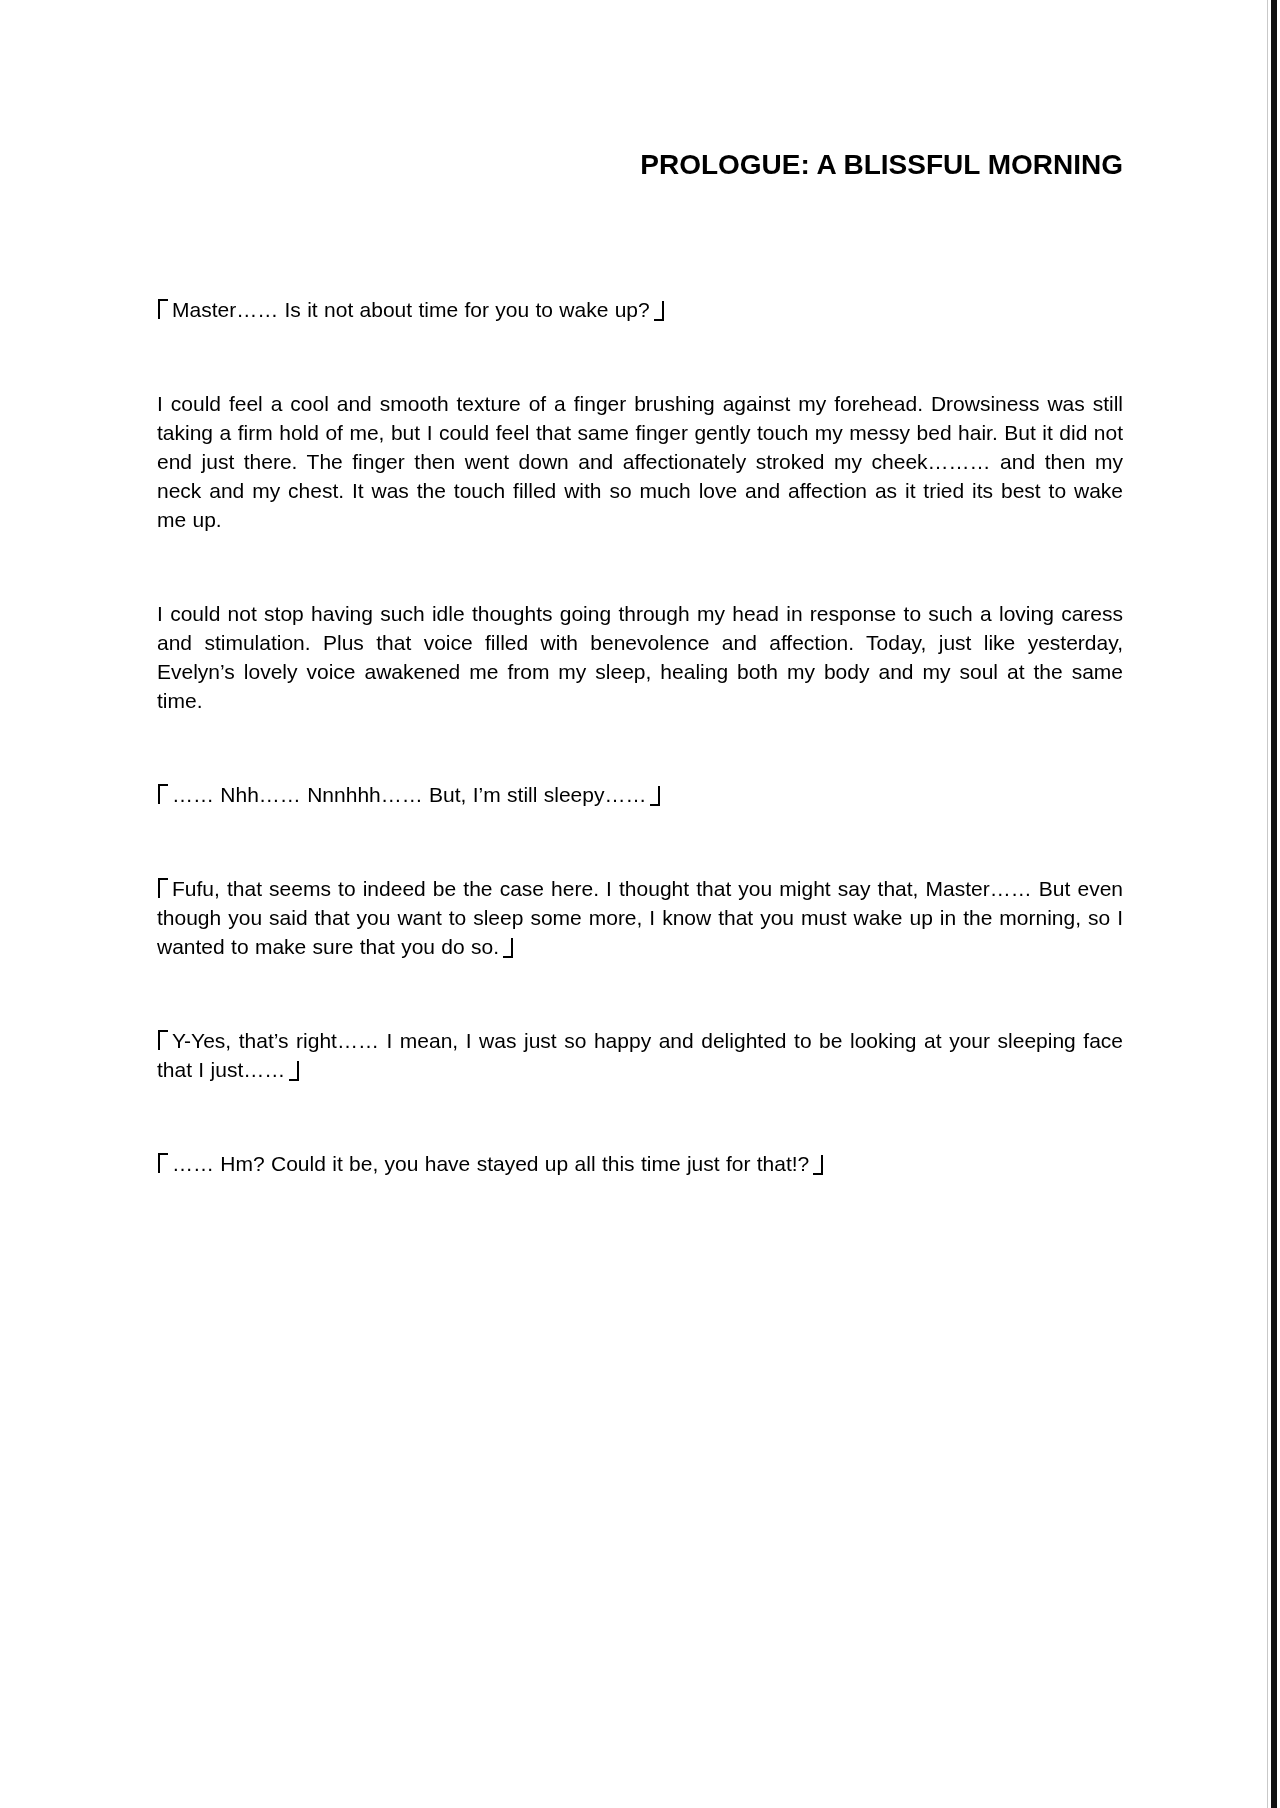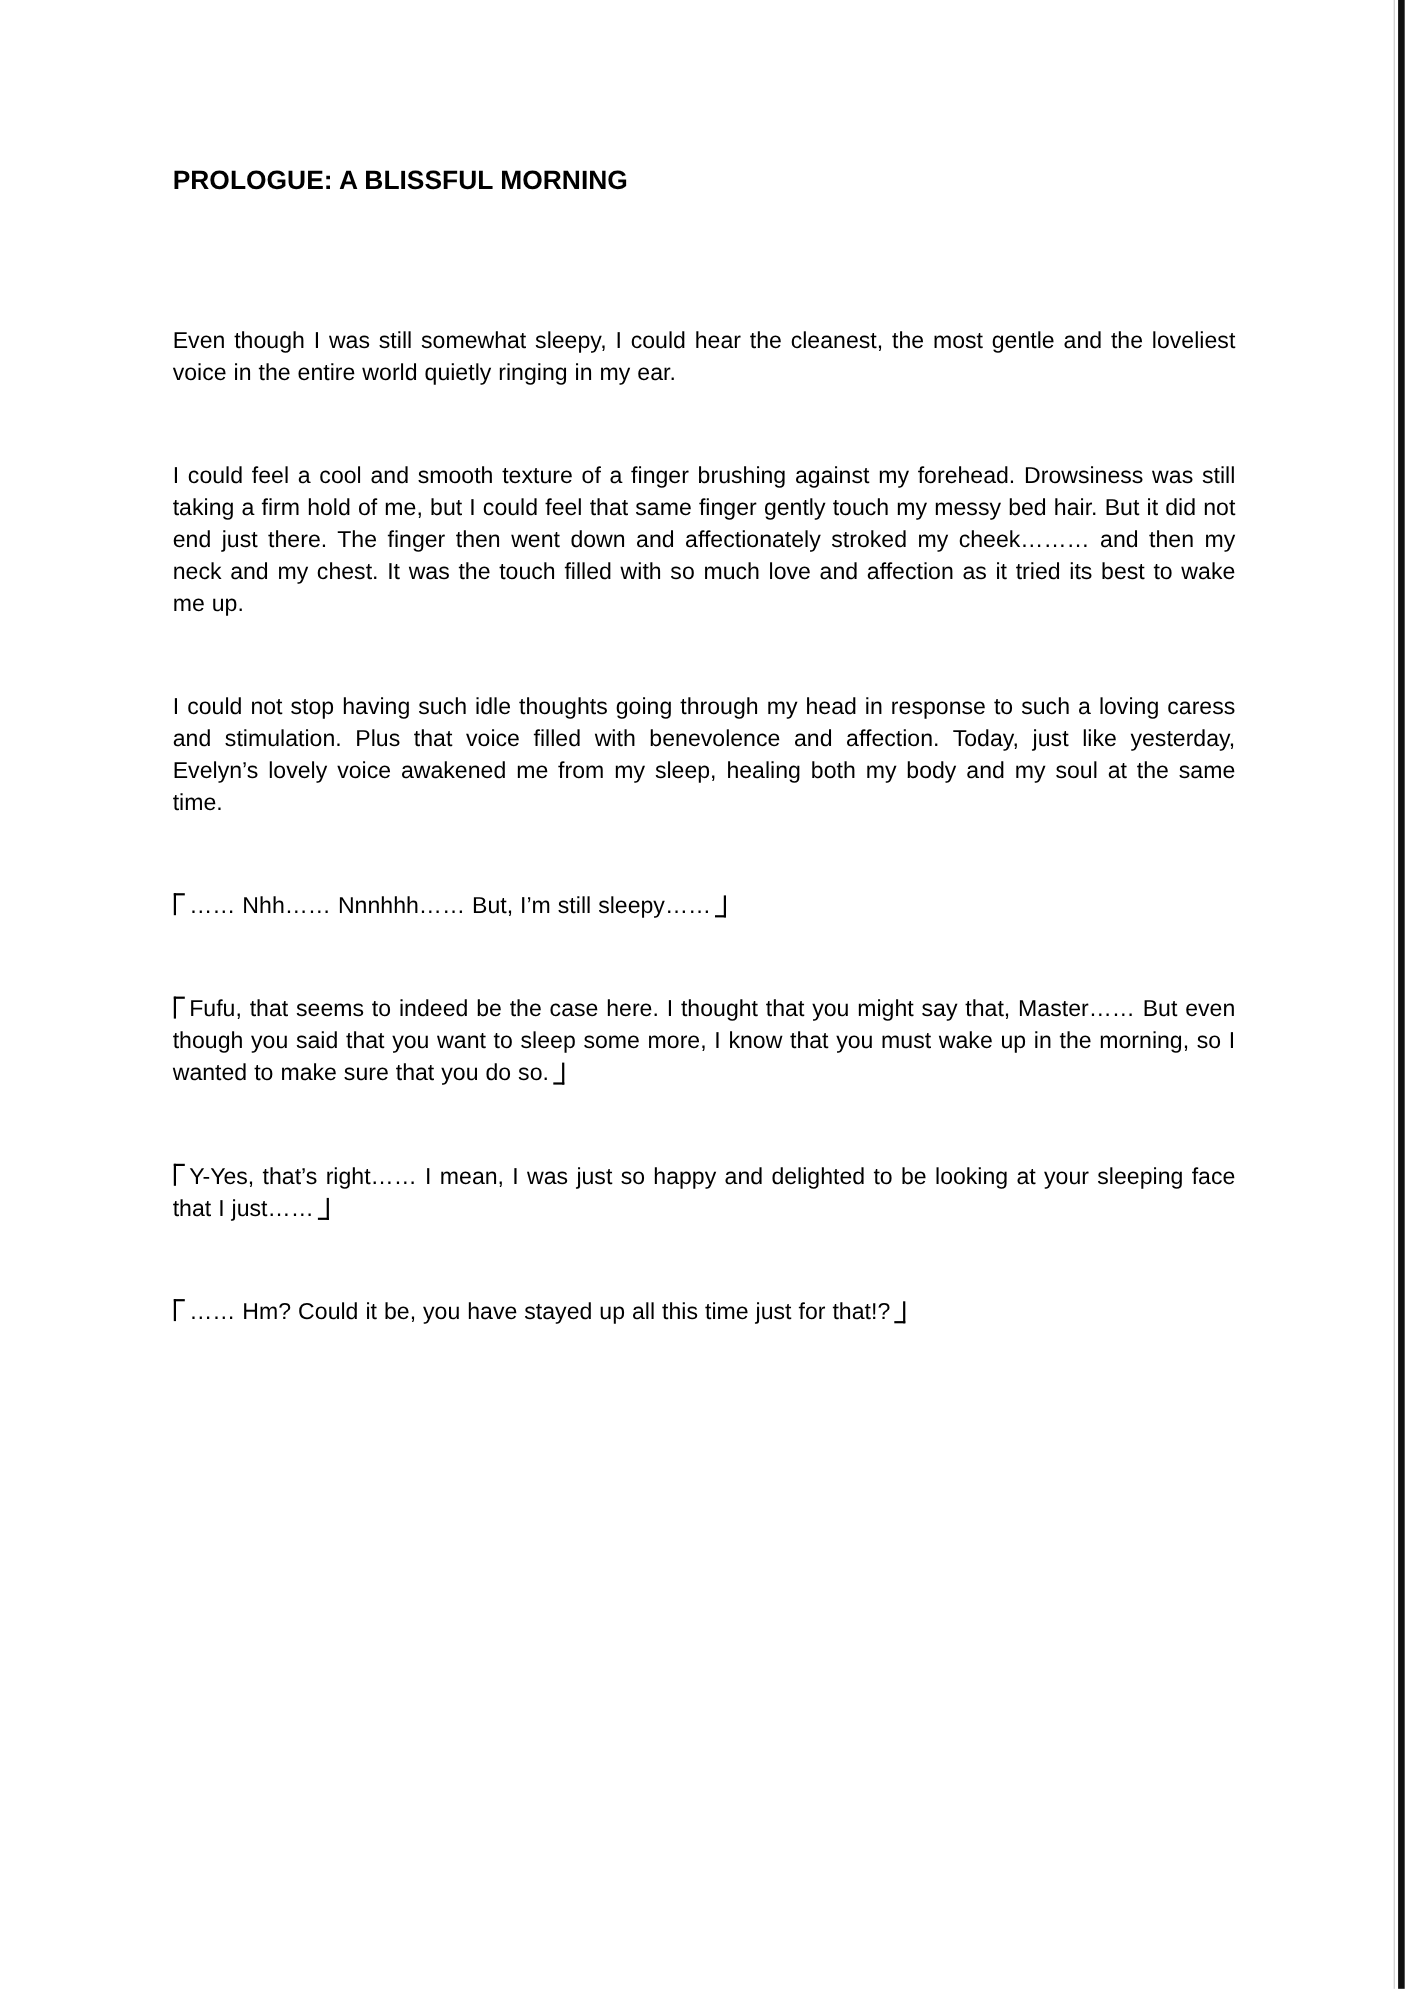--- a/index.html
+++ b/index.html
@@ -17,25 +17,26 @@
     background: #ffffff;
   }
   .content {
     position: absolute;
     left: 157px;
     top: 150px;
     width: 966px;
     color: #000000;
   }
   .title {
-    font-size: 24px;
+    font-size: 28px;
     font-weight: bold;
     line-height: 30px;
     margin: 0 0 115px 0;
     color: #000000;
+    text-align: right;
   }
   p.para {
     font-size: 21px;
     line-height: 29px;
     margin: 0 0 65px 0;
     text-align: justify;
     text-justify: inter-word;
     color: #000000;
     word-spacing: 0.5px;
   }
@@ -75,21 +76,21 @@
     background: #101010;
   }
 </style>
 </head>
 <body>
 
 <div class="page">
   <div class="content">
     <h1 class="title">PROLOGUE: A BLISSFUL MORNING</h1>
     <div id="paragraphs">
-        <p class="para">Even though I was still somewhat sleepy, I could hear the cleanest, the most gentle and the loveliest voice in the entire world quietly ringing in my ear.</p>
+        <p class="para"><span class="bo"></span>Master…… Is it not about time for you to wake up?<span class="bc"></span></p>
         <p class="para">I could feel a cool and smooth texture of a finger brushing against my forehead. Drowsiness was still taking a firm hold of me, but I could feel that same finger gently touch my messy bed hair. But it did not end just there. The finger then went down and affectionately stroked my cheek……… and then my neck and my chest. It was the touch filled with so much love and affection as it tried its best to wake me up.</p>
         <p class="para">I could not stop having such idle thoughts going through my head in response to such a loving caress and stimulation. Plus that voice filled with benevolence and affection. Today, just like yesterday, Evelyn’s lovely voice awakened me from my sleep, healing both my body and my soul at the same time.</p>
         <p class="para"><span class="bo"></span>…… Nhh…… Nnnhhh…… But, I’m still sleepy……<span class="bc"></span></p>
         <p class="para"><span class="bo"></span>Fufu, that seems to indeed be the case here. I thought that you might say that, Master…… But even though you said that you want to sleep some more, I know that you must wake up in the morning, so I wanted to make sure that you do so.<span class="bc"></span></p>
         <p class="para"><span class="bo"></span>Y-Yes, that’s right…… I mean, I was just so happy and delighted to be looking at your sleeping face that I just……<span class="bc"></span></p>
         <p class="para"><span class="bo"></span>…… Hm? Could it be, you have stayed up all this time just for that!?<span class="bc"></span></p>
       </div>
   </div>
   <div class="edge-faint"></div>
   <div class="edge-dark"></div>

